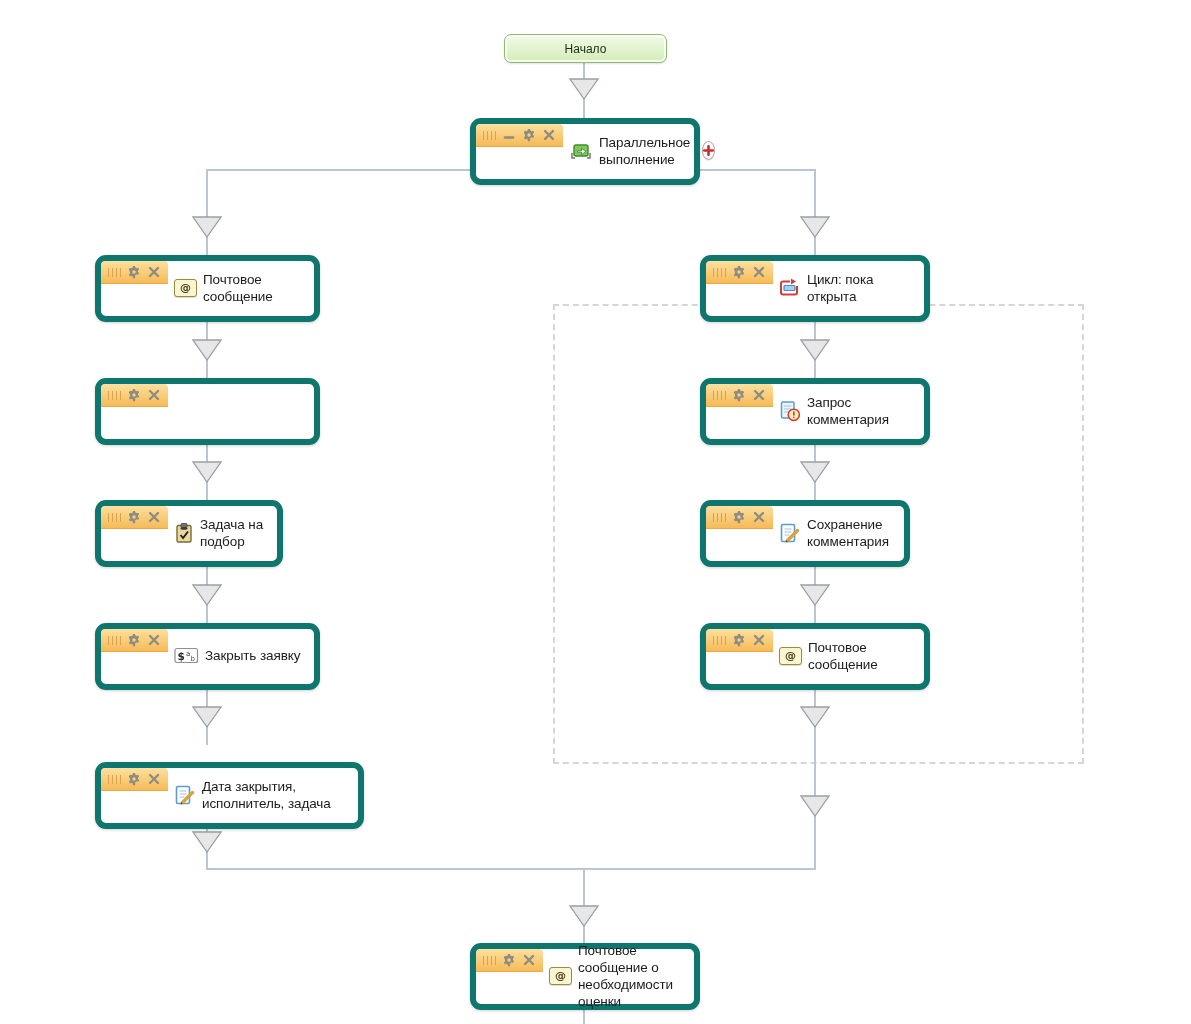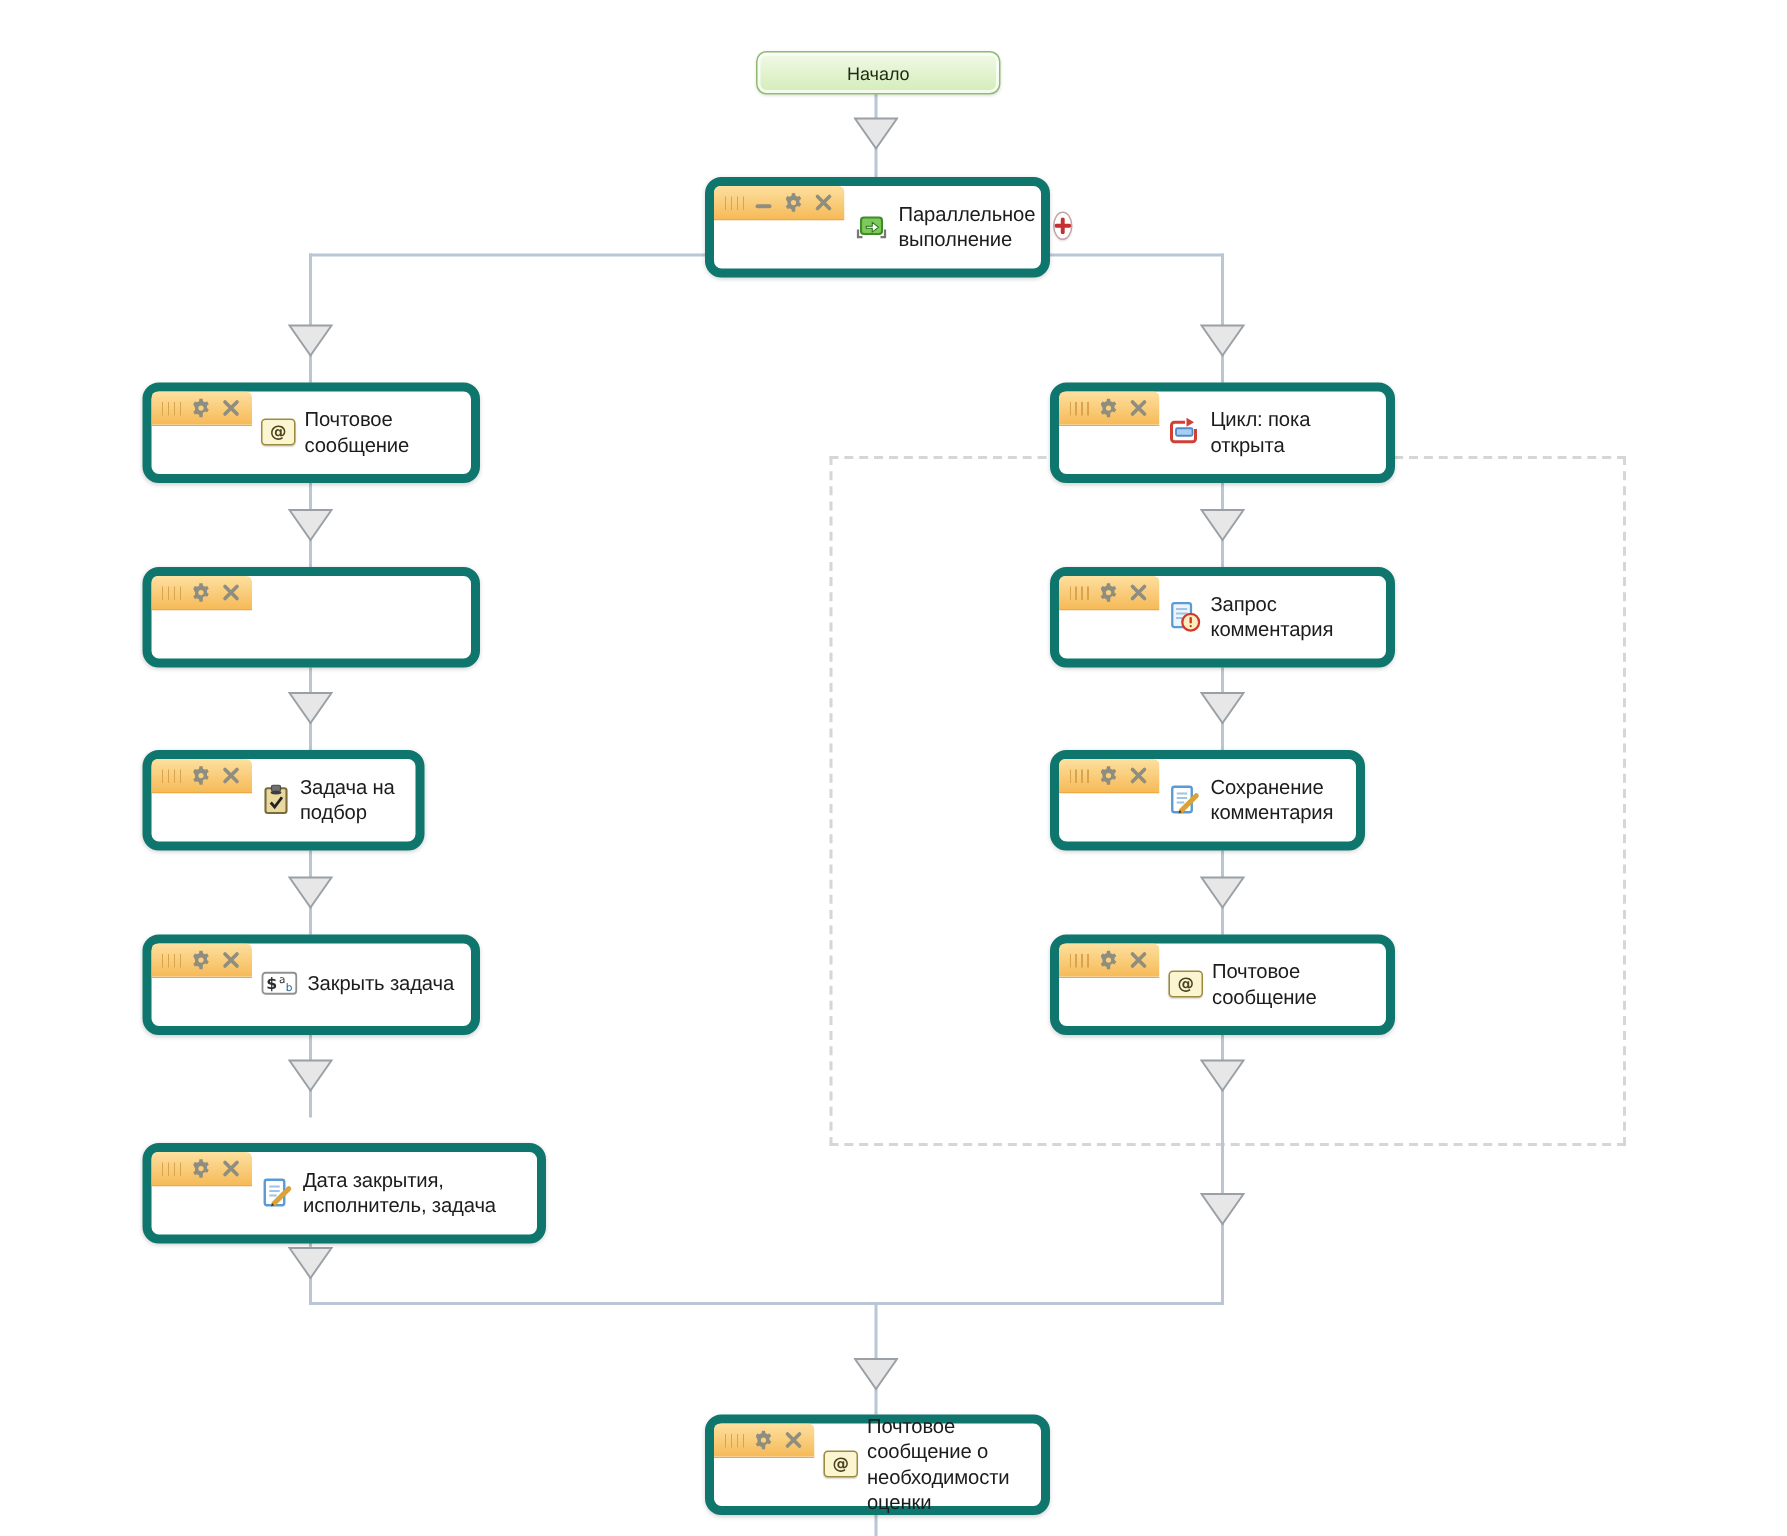--- a/index.html
+++ b/index.html
@@ -257,21 +257,21 @@
     </div>
     <div class="node-body">
       <span class="nicon">
         <svg width="25" height="19" viewBox="0 0 25 19">
           <rect x="1" y="2.5" width="22.5" height="14" rx="2" fill="#fff" stroke="#909090" stroke-width="1.2"></rect>
           <text x="3.5" y="13.5" font-size="10.5" font-weight="bold" fill="#2b2b2b" font-family="DejaVu Sans,sans-serif">$</text>
           <text x="12" y="9.5" font-size="7" fill="#333" font-family="DejaVu Sans,sans-serif">a</text>
           <text x="16.5" y="14.5" font-size="7" fill="#2a5a8a" font-family="DejaVu Sans,sans-serif">b</text>
         </svg>
       </span>
-      <span class="node-title">Закрыть задача</span>
+      <span class="node-title">Закрыть заявку</span>
     </div>
   </div>
 
   <div class="node" style="left:95px;top:762px;width:269px">
     <div class="node-header">
       <span class="grip"></span>
       <span class="hbtn">
           <svg width="14" height="14" viewBox="0 0 16 16">
             <path fill="#8d8d80" d="M6.8 1h2.4l.3 1.8a5 5 0 0 1 1.5.9l1.7-.7 1.2 2.1-1.4 1.2a5 5 0 0 1 0 1.7l1.4 1.2-1.2 2.1-1.7-.7a5 5 0 0 1-1.5.9L9.2 15H6.8l-.3-1.8a5 5 0 0 1-1.5-.9l-1.7.7-1.2-2.1 1.4-1.2a5 5 0 0 1 0-1.7L2.1 5.1l1.2-2.1 1.7.7a5 5 0 0 1 1.5-.9z"></path>
             <circle cx="8" cy="8" r="2" fill="#fbce7d"></circle>

